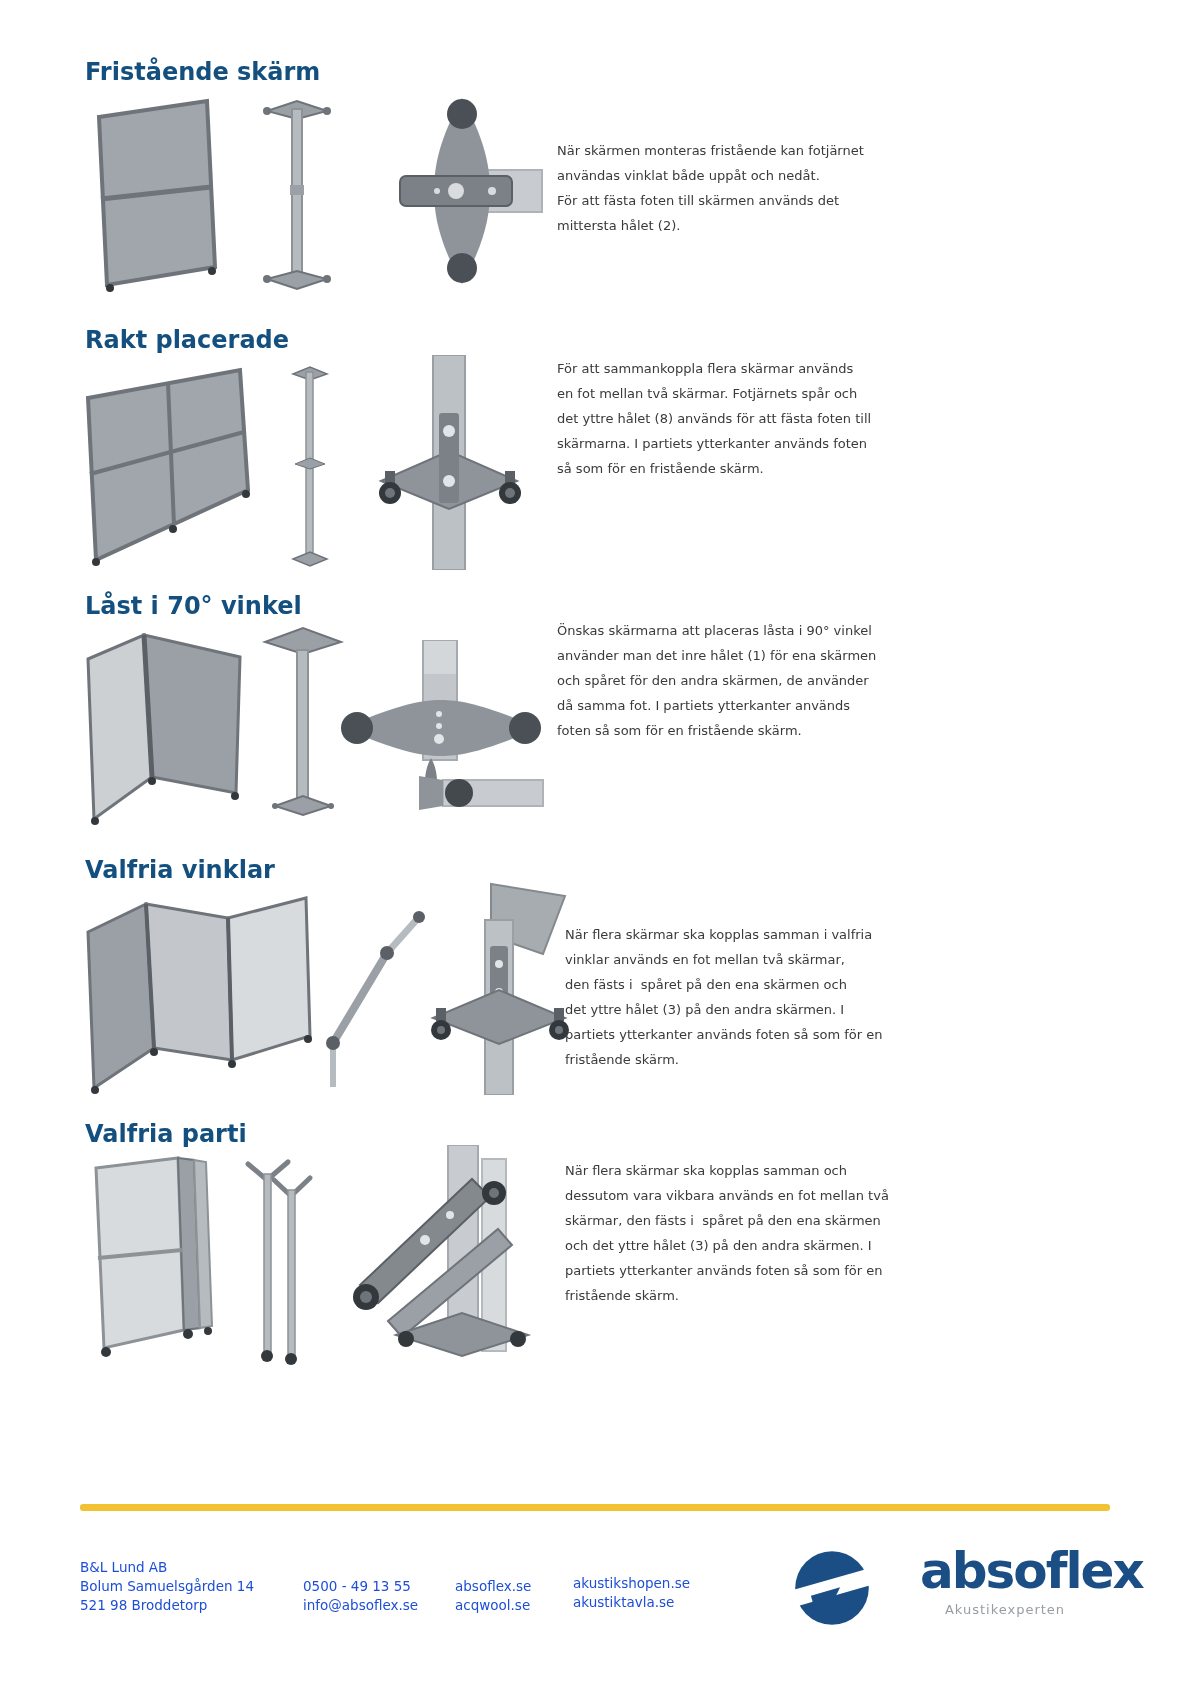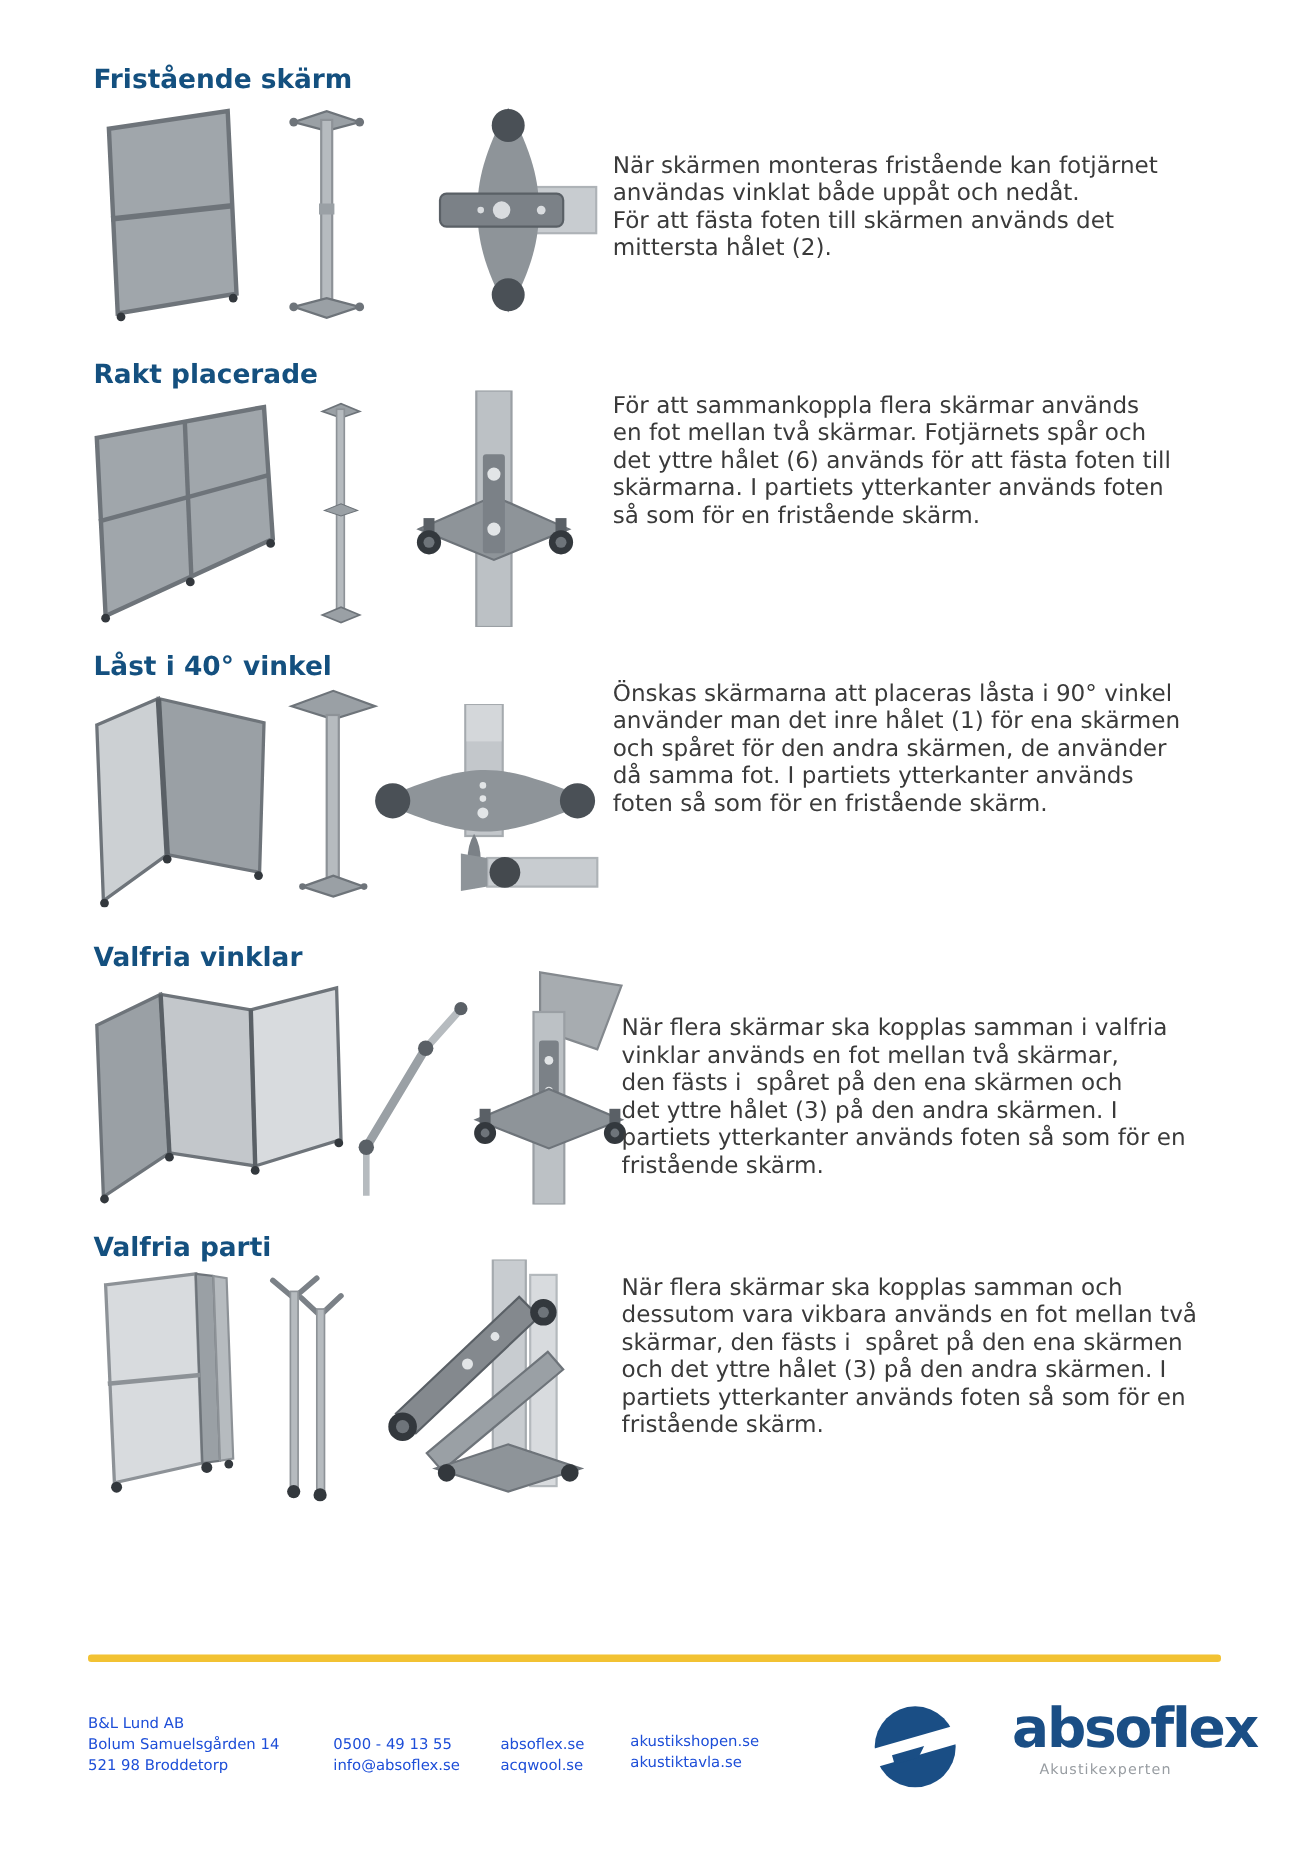--- a/index.html
+++ b/index.html
@@ -15,21 +15,21 @@
   .section-heading {
     position:absolute;
     font-size:24px;
     font-weight:bold;
     color:#14507F;
     letter-spacing:0px;
   }
   .section-body {
     position:absolute;
     width:525px;
-    font-size:21px;
+    font-size:13px;
     line-height:25px;
     color:#3a3a3a;
     white-space:pre-wrap;
   }
   .illu { position:absolute; }
   .footer-bar {
     position:absolute;
     left:80px; top:1504px;
     width:1030px; height:7px;
     border-radius:3px;
@@ -123,25 +123,25 @@
     <rect x="10" y="116" width="10" height="14" fill="#5a6066"></rect>
     <circle cx="15" cy="138" r="11" fill="#33383d"></circle>
       <circle cx="15" cy="138" r="5" fill="#6e747a"></circle>
     <rect x="130" y="116" width="10" height="14" fill="#5a6066"></rect>
     <circle cx="135" cy="138" r="11" fill="#33383d"></circle>
       <circle cx="135" cy="138" r="5" fill="#6e747a"></circle>
   </svg>
 
   <div class="section-body" style="left:557px; top:356px;">För att sammankoppla flera skärmar används
 en fot mellan två skärmar. Fotjärnets spår och
-det yttre hålet (6) används för att fästa foten till
+det yttre hålet (8) används för att fästa foten till
 skärmarna. I partiets ytterkanter används foten
 så som för en fristående skärm.</div>
 
-  <div class="section-heading" style="left:85px; top:592px;">Låst i 40° vinkel</div>
+  <div class="section-heading" style="left:85px; top:592px;">Låst i 70° vinkel</div>
 
   <svg class="illu" style="left:78px; top:625px;" width="175" height="200" viewBox="0 0 175 200">
     <polygon points="10,34 66,10 74,152 16,194" fill="#ccd0d3" stroke="#6e747a" stroke-width="3"></polygon>
     <polygon points="66,10 162,32 158,168 74,152" fill="#9aa0a5" stroke="#6e747a" stroke-width="3"></polygon>
     <line x1="66" y1="10" x2="74" y2="152" stroke="#5a6066" stroke-width="5"></line>
     <circle cx="17" cy="196" r="4" fill="#33383d"></circle>
     <circle cx="74" cy="156" r="4" fill="#33383d"></circle>
     <circle cx="157" cy="171" r="4" fill="#33383d"></circle>
   </svg>
 

